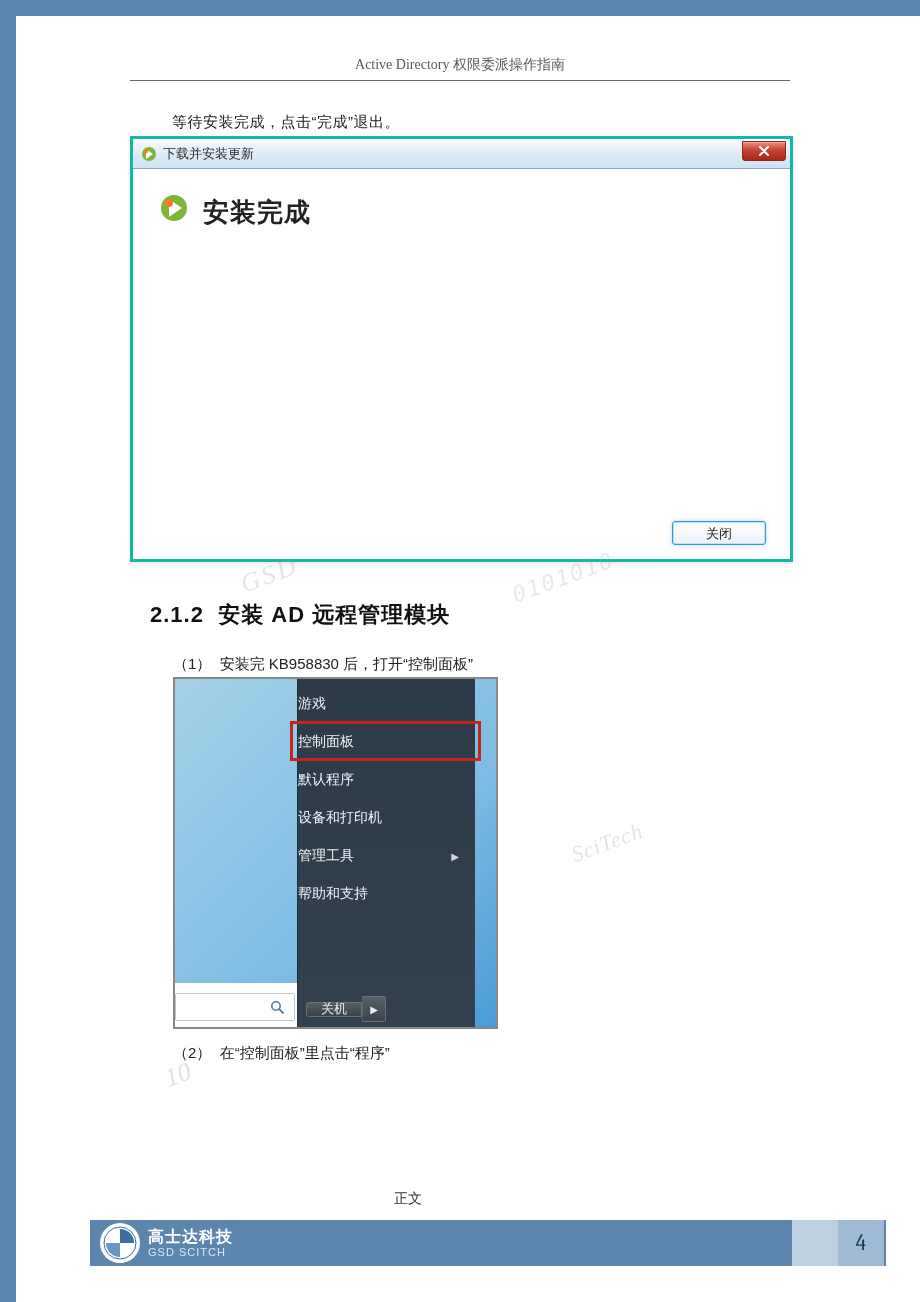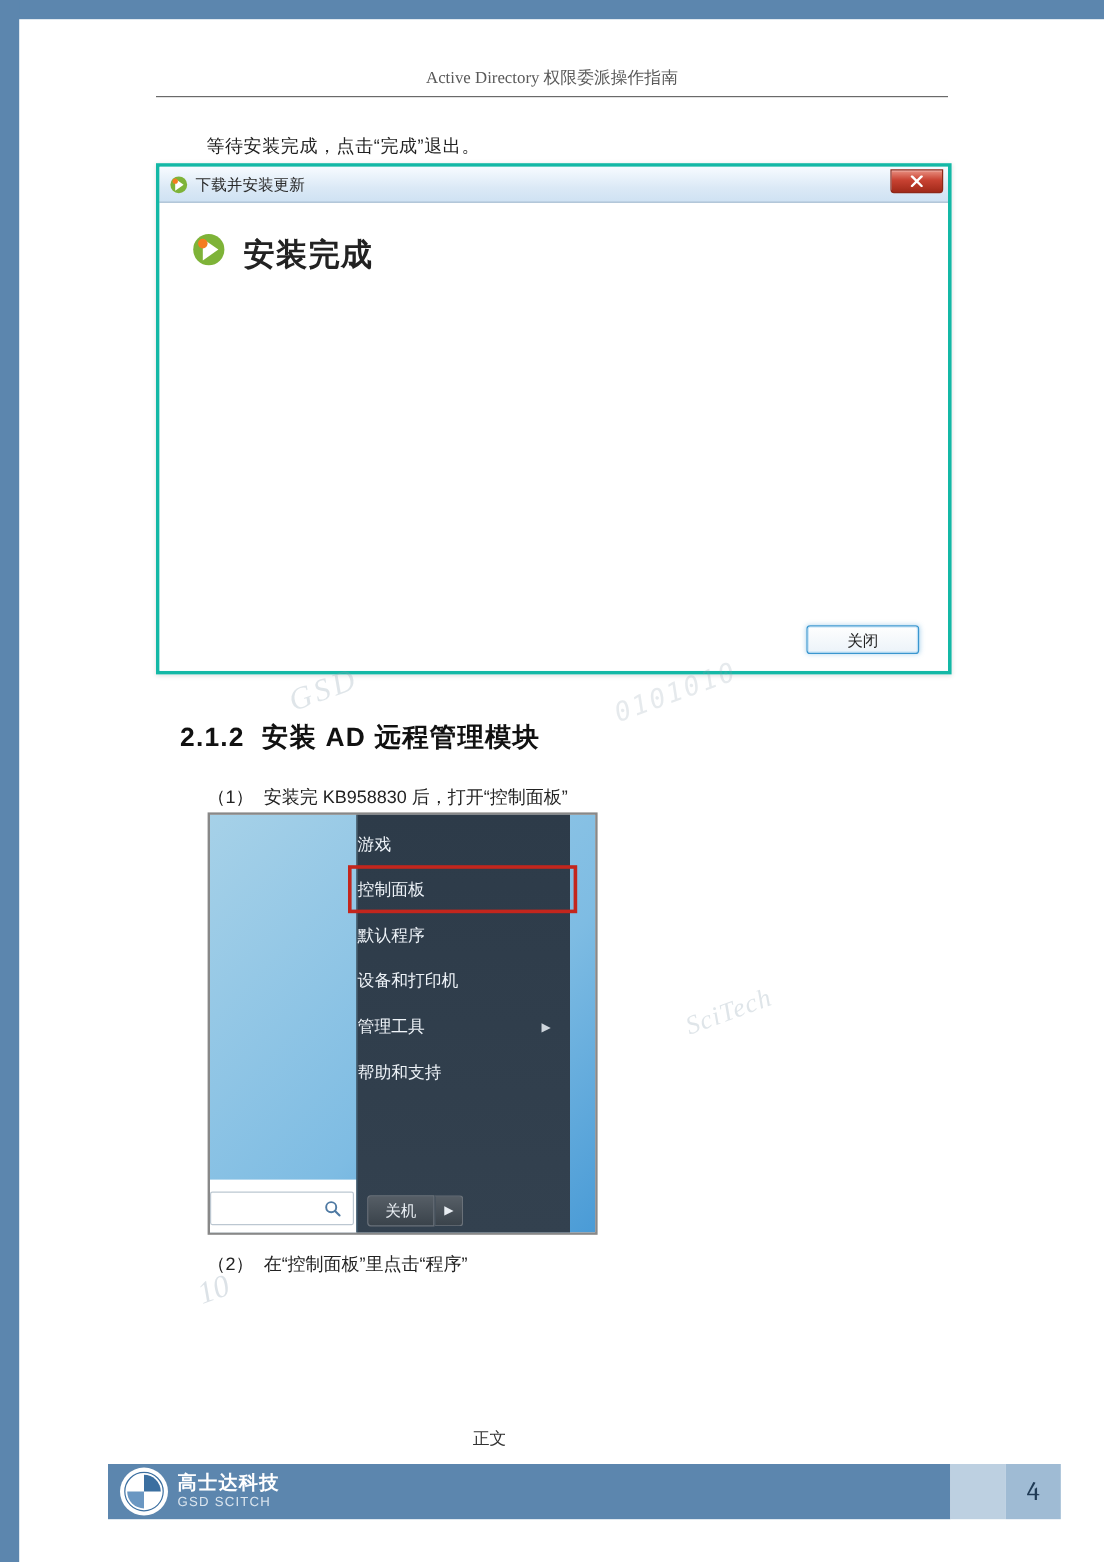--- a/index.html
+++ b/index.html
@@ -194,21 +194,21 @@
     border: 3px solid #c3261d;
     pointer-events: none;
   }
   .sm-footer {
     position: absolute;
     bottom: 5px; left: 8px;
     display: flex;
     align-items: center;
   }
   .sm-shutdown {
-    width: 56px; height: 26px;
+    width: 56px; height: 15px;
     background: linear-gradient(#565e66,#3a434b);
     border: 1px solid #6a7179;
     border-radius: 3px 0 0 3px;
     color: #e8edf2;
     font-size: 13px;
     display: flex; align-items: center; justify-content: center;
   }
   .sm-shutdown-arrow {
     width: 24px; height: 26px;
     background: linear-gradient(#565e66,#3a434b);
@@ -236,21 +236,21 @@
     top: 1190px;
     left: 0; width: 816px;
     text-align: center;
     font-size: 14px;
     color: #333;
   }
   .footer-bar {
     position: absolute;
     bottom: 36px;
     left: 90px;
-    width: 702px;
+    width: 796px;
     height: 46px;
     background: #5c86ae;
     display: flex;
     align-items: center;
     margin-top: 16px;
   }
   .footer-bar-ext {
     position: absolute;
     bottom: 36px;
     left: 792px;

